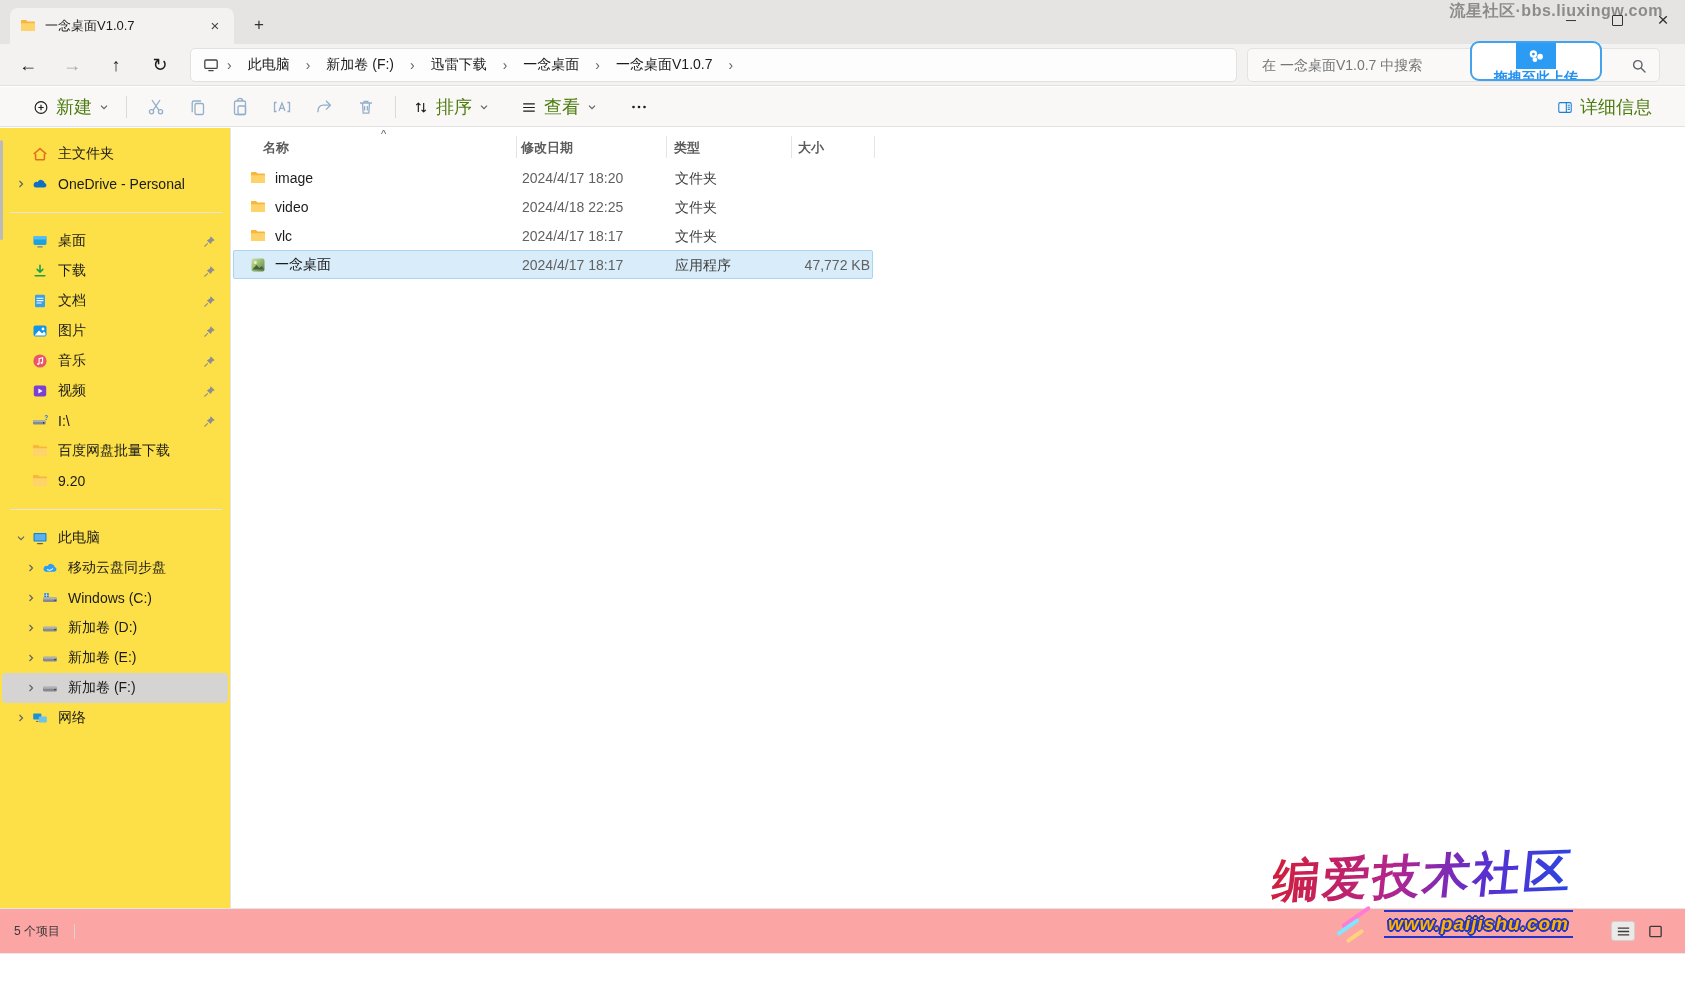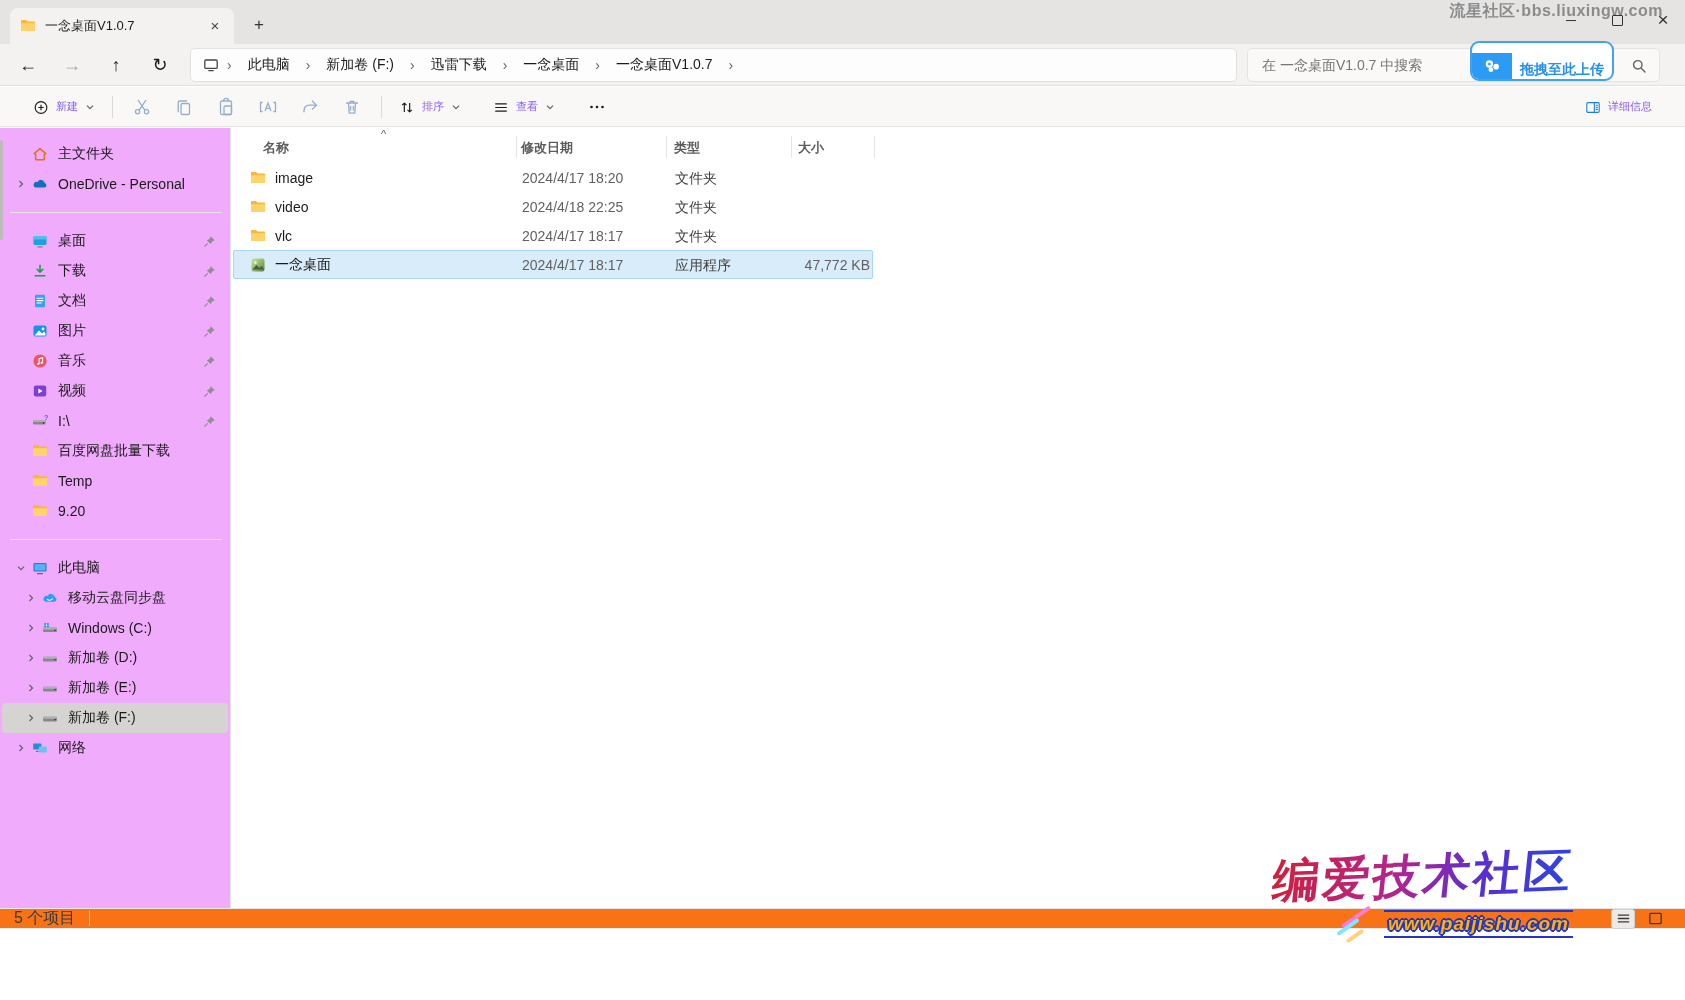--- a/index.html
+++ b/index.html
@@ -23,34 +23,34 @@
   .addrrow { position:absolute; left:0; top:44px; right:0; height:42px; background:#f3f2f1; border-bottom:1px solid #e3e1e0; }
   .navbtn { position:absolute; top:3px; width:36px; height:36px; display:flex; align-items:center; justify-content:center; font-size:18px; color:#1b1b1b; border-radius:5px; }
   .navbtn.fwd { color:#aaa8a7; }
   .addrfield { position:absolute; left:190px; top:4px; width:1047px; height:34px; background:#fdfdfd; border:1px solid #e3e1e0; border-radius:5px; display:flex; align-items:center; padding:0 12px; gap:4px; }
   .crumb { font-size:14px; color:#1b1b1b; padding:3px 8px; border-radius:4px; white-space:nowrap; }
   .crumb-sep { color:#5f6368; font-size:14px; padding:0 4px; }
   .searchfield { position:absolute; left:1247px; top:4px; width:413px; height:34px; background:#faf9f8; border:1px solid #e5e3e2; border-radius:5px; display:flex; align-items:center; padding:0 36px 0 14px; }
   .searchfield input { border:none; outline:none; background:transparent; font-family:"Liberation Sans", sans-serif; font-size:14px; width:100%; color:#1b1b1b; }
   .searchfield input::placeholder { color:#767676; }
   .mag { position:absolute; right:12px; top:9px; width:16px; height:16px; }
-  .upload { position:absolute; left:1470px; top:41px; height:40px; width:144px; border:2px solid #41a2ef; border-radius:9px; background:#fff; display:flex; align-items:flex-end; overflow:hidden; z-index:5; }
+  .upload { position:absolute; left:1470px; top:41px; height:40px; width:132px; border:2px solid #41a2ef; border-radius:9px; background:#fff; display:flex; align-items:center; overflow:hidden; z-index:5;flex-direction:column; }
   .upload-tile { width:40px; background:#2b9bf3; display:flex; align-items:center; justify-content:center; }
   .upload-label { flex:1; display:flex; align-items:center; justify-content:center; color:#2490f0; font-weight:bold; font-size:14px; white-space:nowrap; }
 
   
   .toolbar { position:absolute; left:0; top:87px; right:0; height:40px; background:#f9f8f7; border-bottom:1px solid #e5e3e2; display:flex; align-items:center; padding:0 24px; }
-  .tbtn { display:flex; align-items:center; gap:7px; background:none; border:none; font-family:"Liberation Sans", sans-serif; font-size:11px; color:#8b5cf6; height:32px; padding:0 9px; border-radius:5px; }
+  .tbtn { display:flex; align-items:center; gap:7px; background:none; border:none; font-family:"Liberation Sans", sans-serif; font-size:18px; color:#4d7c0f; height:32px; padding:0 9px; border-radius:5px; }
   .ticon { width:42px; height:32px; display:flex; align-items:center; justify-content:center; }
   .tdiv { width:1px; height:22px; background:#dcdad9; margin:0 8px; }
   .tspacer { flex:1; }
   .chev { display:inline-flex; width:10px; height:10px; }
 
   
-  .sidebar { position:absolute; left:0; top:128px; width:230px; bottom:92px; background:#f0abfc; overflow:hidden; }
+  .sidebar { position:absolute; left:0; top:128px; width:230px; bottom:92px; background:#fde047; overflow:hidden; }
   .sscroll { position:absolute; left:0; top:12px; width:3px; height:100px; background:#bdbbba; border-radius:2px; }
   .slist { padding-top:11px; }
   .sitem { display:flex; align-items:center; height:30px; padding-left:8px; border-radius:4px; margin:0 2px; }
   .sitem.sel { background:#d6d4d3; }
   .tchev { width:22px; display:flex; justify-content:center; align-items:center; }
   .lv1 { padding-left:18px; }
   .ic16 { width:16px; height:16px; display:inline-flex; flex:0 0 16px; }
   .slabel { margin-left:10px; flex:1; font-size:14px; white-space:nowrap; overflow:hidden; }
   .pin { width:13px; height:13px; margin-right:12px; display:inline-flex; }
   .ssep { height:1px; background:#e6e4e3; margin:13px 8px 13px 10px; }
@@ -63,21 +63,21 @@
   .hsep { position:absolute; top:2px; width:1px; height:22px; background:#e7e5e4; }
   .frows { position:absolute; left:2px; top:35px; }
   .frow { position:relative; height:29px; width:640px; border:1px solid transparent; border-radius:2px; }
   .frow.sel { background:#d9ecf9; border-color:#a9d5ef; }
   .cname { position:absolute; left:16px; top:0; height:100%; display:flex; align-items:center; gap:9px; }
   .cdate { position:absolute; left:288px; top:6px; color:#616161; }
   .ctype { position:absolute; left:441px; top:6px; color:#404040; }
   .csize { position:absolute; left:540px; width:96px; top:6px; text-align:right; color:#616161; }
 
   
-  .statusbar { position:absolute; left:0; right:0; top:908px; height:21px; background:#f97316; border-top:1px solid #e7e5e4; border-bottom:1px solid #eceae9; display:flex; align-items:center; padding:0 14px; font-size:16px; color:#3a3a3a; }
+  .statusbar { position:absolute; left:0; right:0; top:908px; height:46px; background:#fca5a5; border-top:1px solid #e7e5e4; border-bottom:1px solid #eceae9; display:flex; align-items:center; padding:0 14px; font-size:12px; color:#3a3a3a; }
   .sdiv { width:1px; height:15px; background:#d8d6d5; margin-left:14px; }
   .vtoggles { margin-left:auto; display:flex; gap:8px; align-items:center; margin-right:4px; }
   .vt { width:24px; height:20px; display:flex; align-items:center; justify-content:center; border-radius:3px; }
   .vt.active { background:#eceae9; border:1px solid #d2d0cf; }
 
   
   .wm-bottom { position:absolute; right:112px; top:845px; text-align:right; pointer-events:none; }
   .wm-title { font-size:47px; font-weight:bold; letter-spacing:3px; transform:skewX(-8deg) rotate(-2deg); background:linear-gradient(95deg,#d11f3a 0%,#b3258d 40%,#5a2fd0 70%,#2947e0 100%); -webkit-background-clip:text; background-clip:text; color:transparent; white-space:nowrap; }
   .wm-url { display:inline-block; margin-top:2px; font-size:19px; font-weight:bold; font-style:italic; color:#ffb300; letter-spacing:1px;
             text-shadow:-2px 0 0 #2433c8, 2px 0 0 #2433c8, 0 -2px 0 #2433c8, 0 2px 0 #2433c8, -1px -1px 0 #2433c8, 1px 1px 0 #2433c8, -1px 1px 0 #2433c8, 1px -1px 0 #2433c8;
@@ -426,30 +426,20 @@
         <span class="tchev"></span>
         <span class="ic16">
           <svg viewBox="0 0 16 16" width="16" height="16">
               <path d="M1 3c0-.6.4-1 1-1h4l1.6 1.6H14c.6 0 1 .4 1 1V12c0 .6-.4 1-1 1H2c-.6 0-1-.4-1-1z" fill="#f6b73c"></path>
               <path d="M1 5.2h14V12c0 .6-.4 1-1 1H2c-.6 0-1-.4-1-1z" fill="#fed36a"></path>
             </svg>
         </span>
         <span class="slabel">百度网盘批量下载</span>
       </div>
 
-      <div class="sitem">
-        <span class="tchev"></span>
-        <span class="ic16">
-          <svg viewBox="0 0 16 16" width="16" height="16">
-              <path d="M1 3c0-.6.4-1 1-1h4l1.6 1.6H14c.6 0 1 .4 1 1V12c0 .6-.4 1-1 1H2c-.6 0-1-.4-1-1z" fill="#f6b73c"></path>
-              <path d="M1 5.2h14V12c0 .6-.4 1-1 1H2c-.6 0-1-.4-1-1z" fill="#fed36a"></path>
-            </svg>
-        </span>
-        <span class="slabel">Temp</span>
-      </div>
 
       <div class="sitem">
         <span class="tchev"></span>
         <span class="ic16">
           <svg viewBox="0 0 16 16" width="16" height="16">
               <path d="M1 3c0-.6.4-1 1-1h4l1.6 1.6H14c.6 0 1 .4 1 1V12c0 .6-.4 1-1 1H2c-.6 0-1-.4-1-1z" fill="#f6b73c"></path>
               <path d="M1 5.2h14V12c0 .6-.4 1-1 1H2c-.6 0-1-.4-1-1z" fill="#fed36a"></path>
             </svg>
         </span>
         <span class="slabel">9.20</span>

